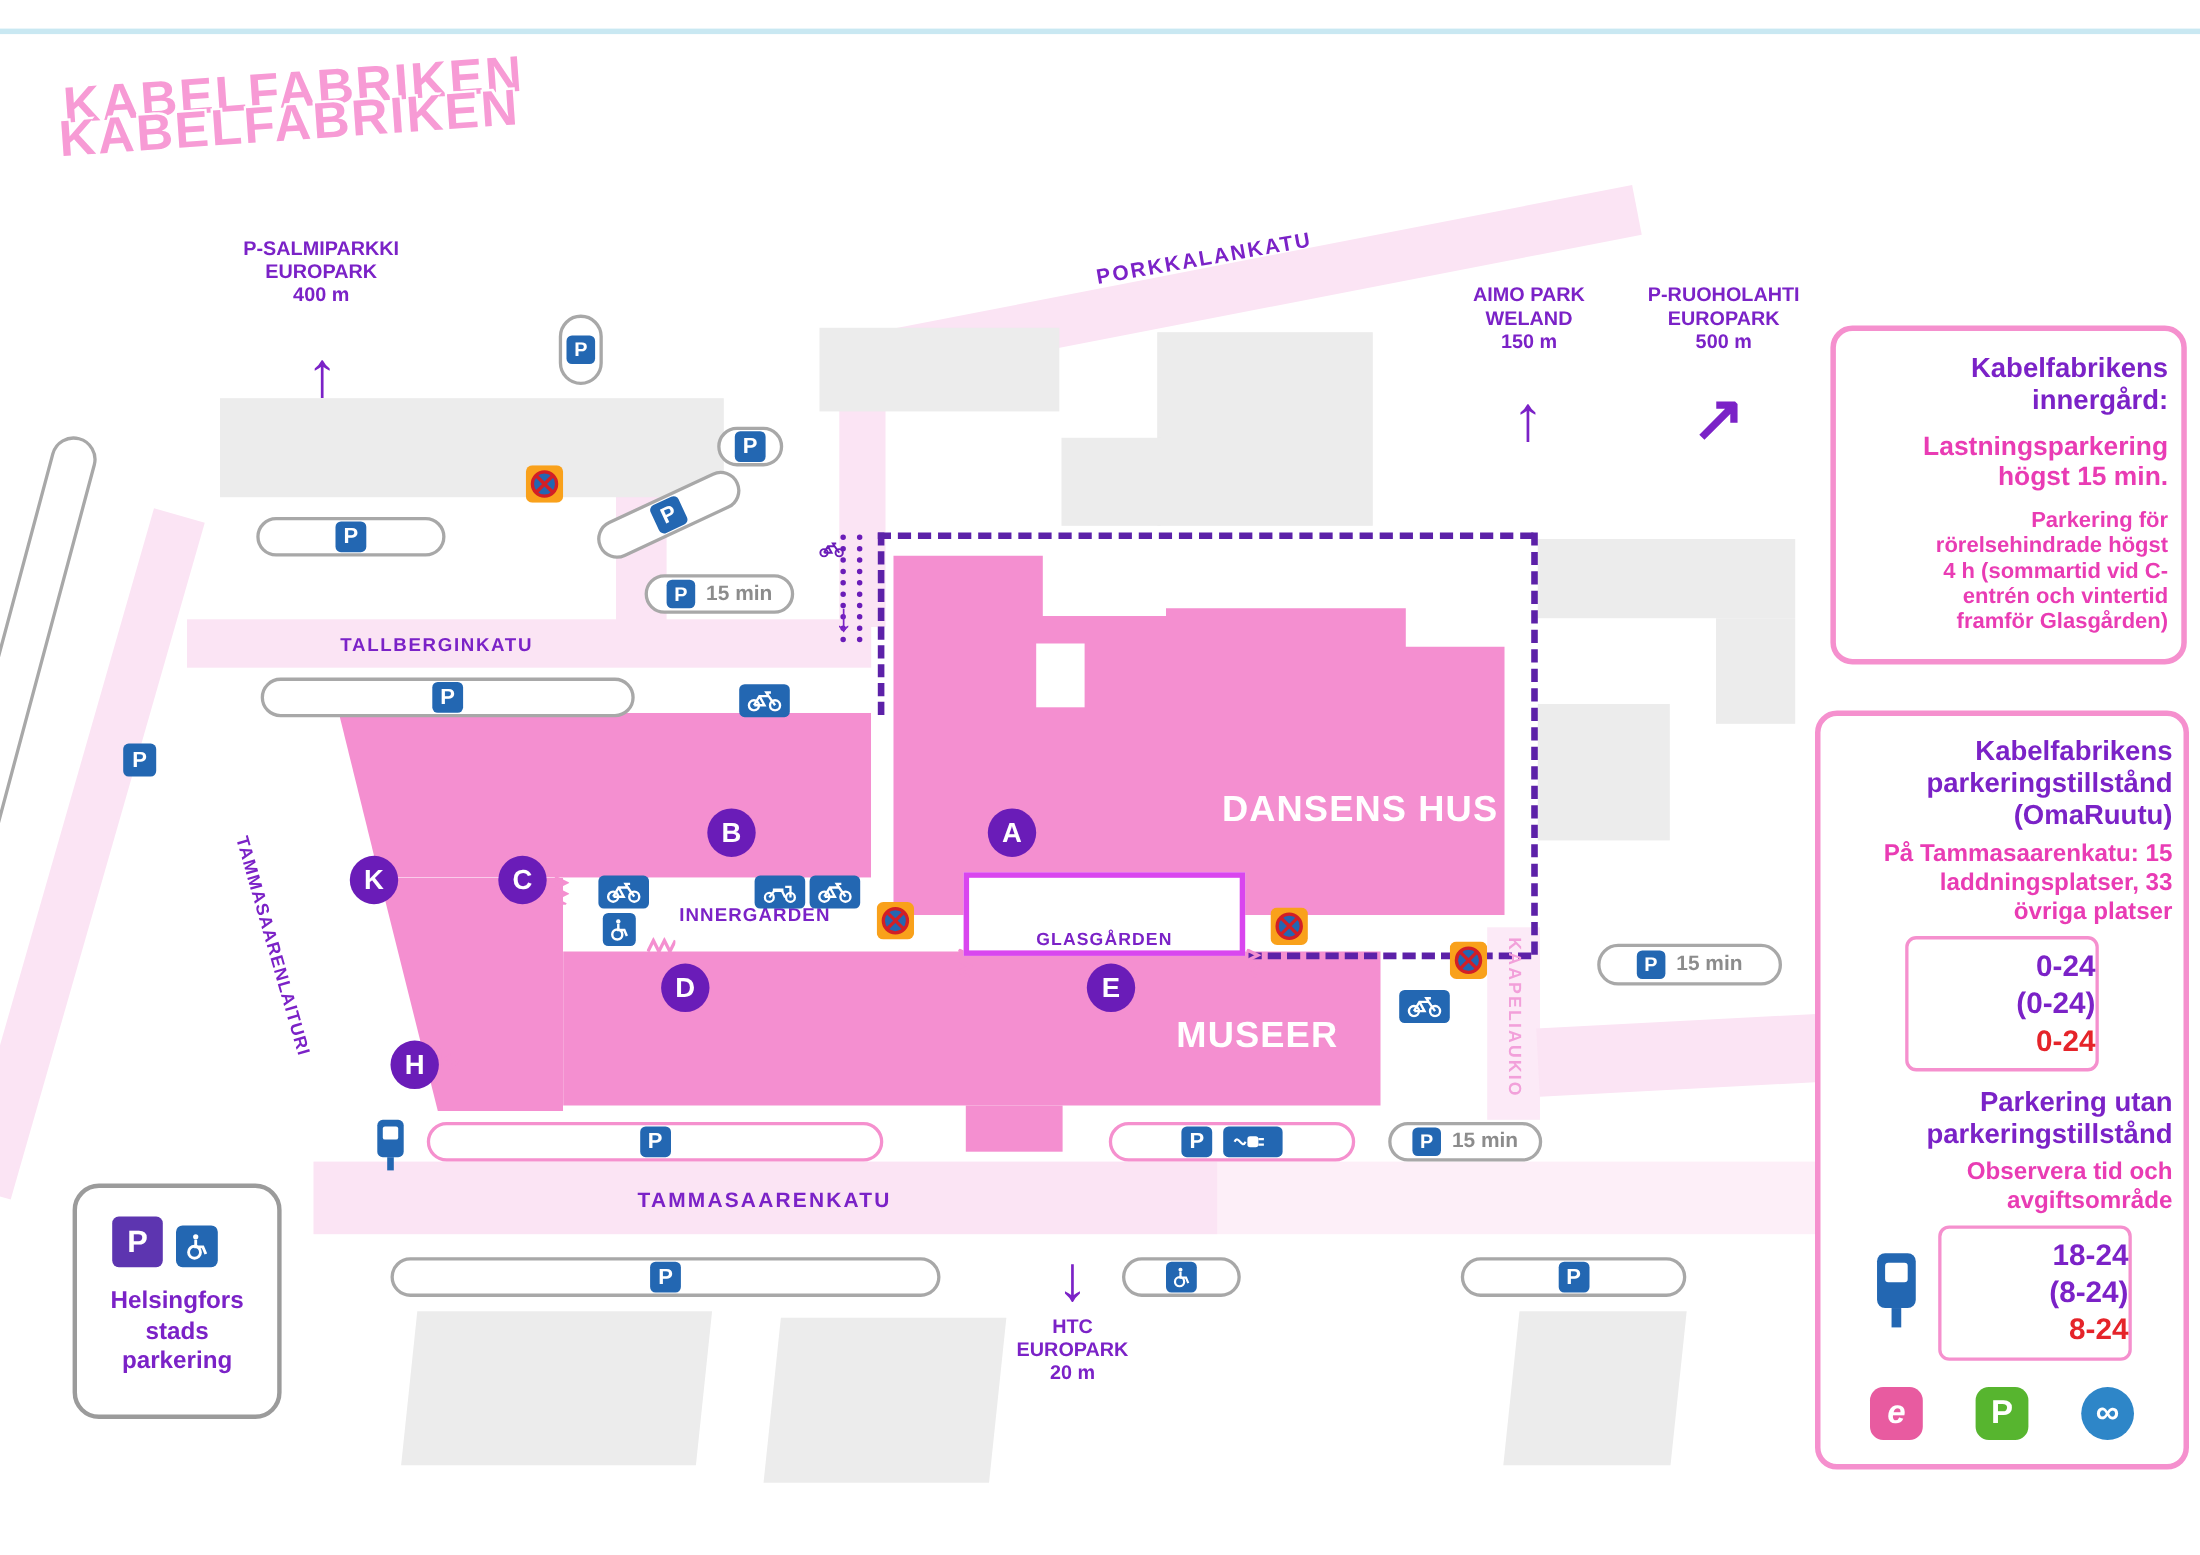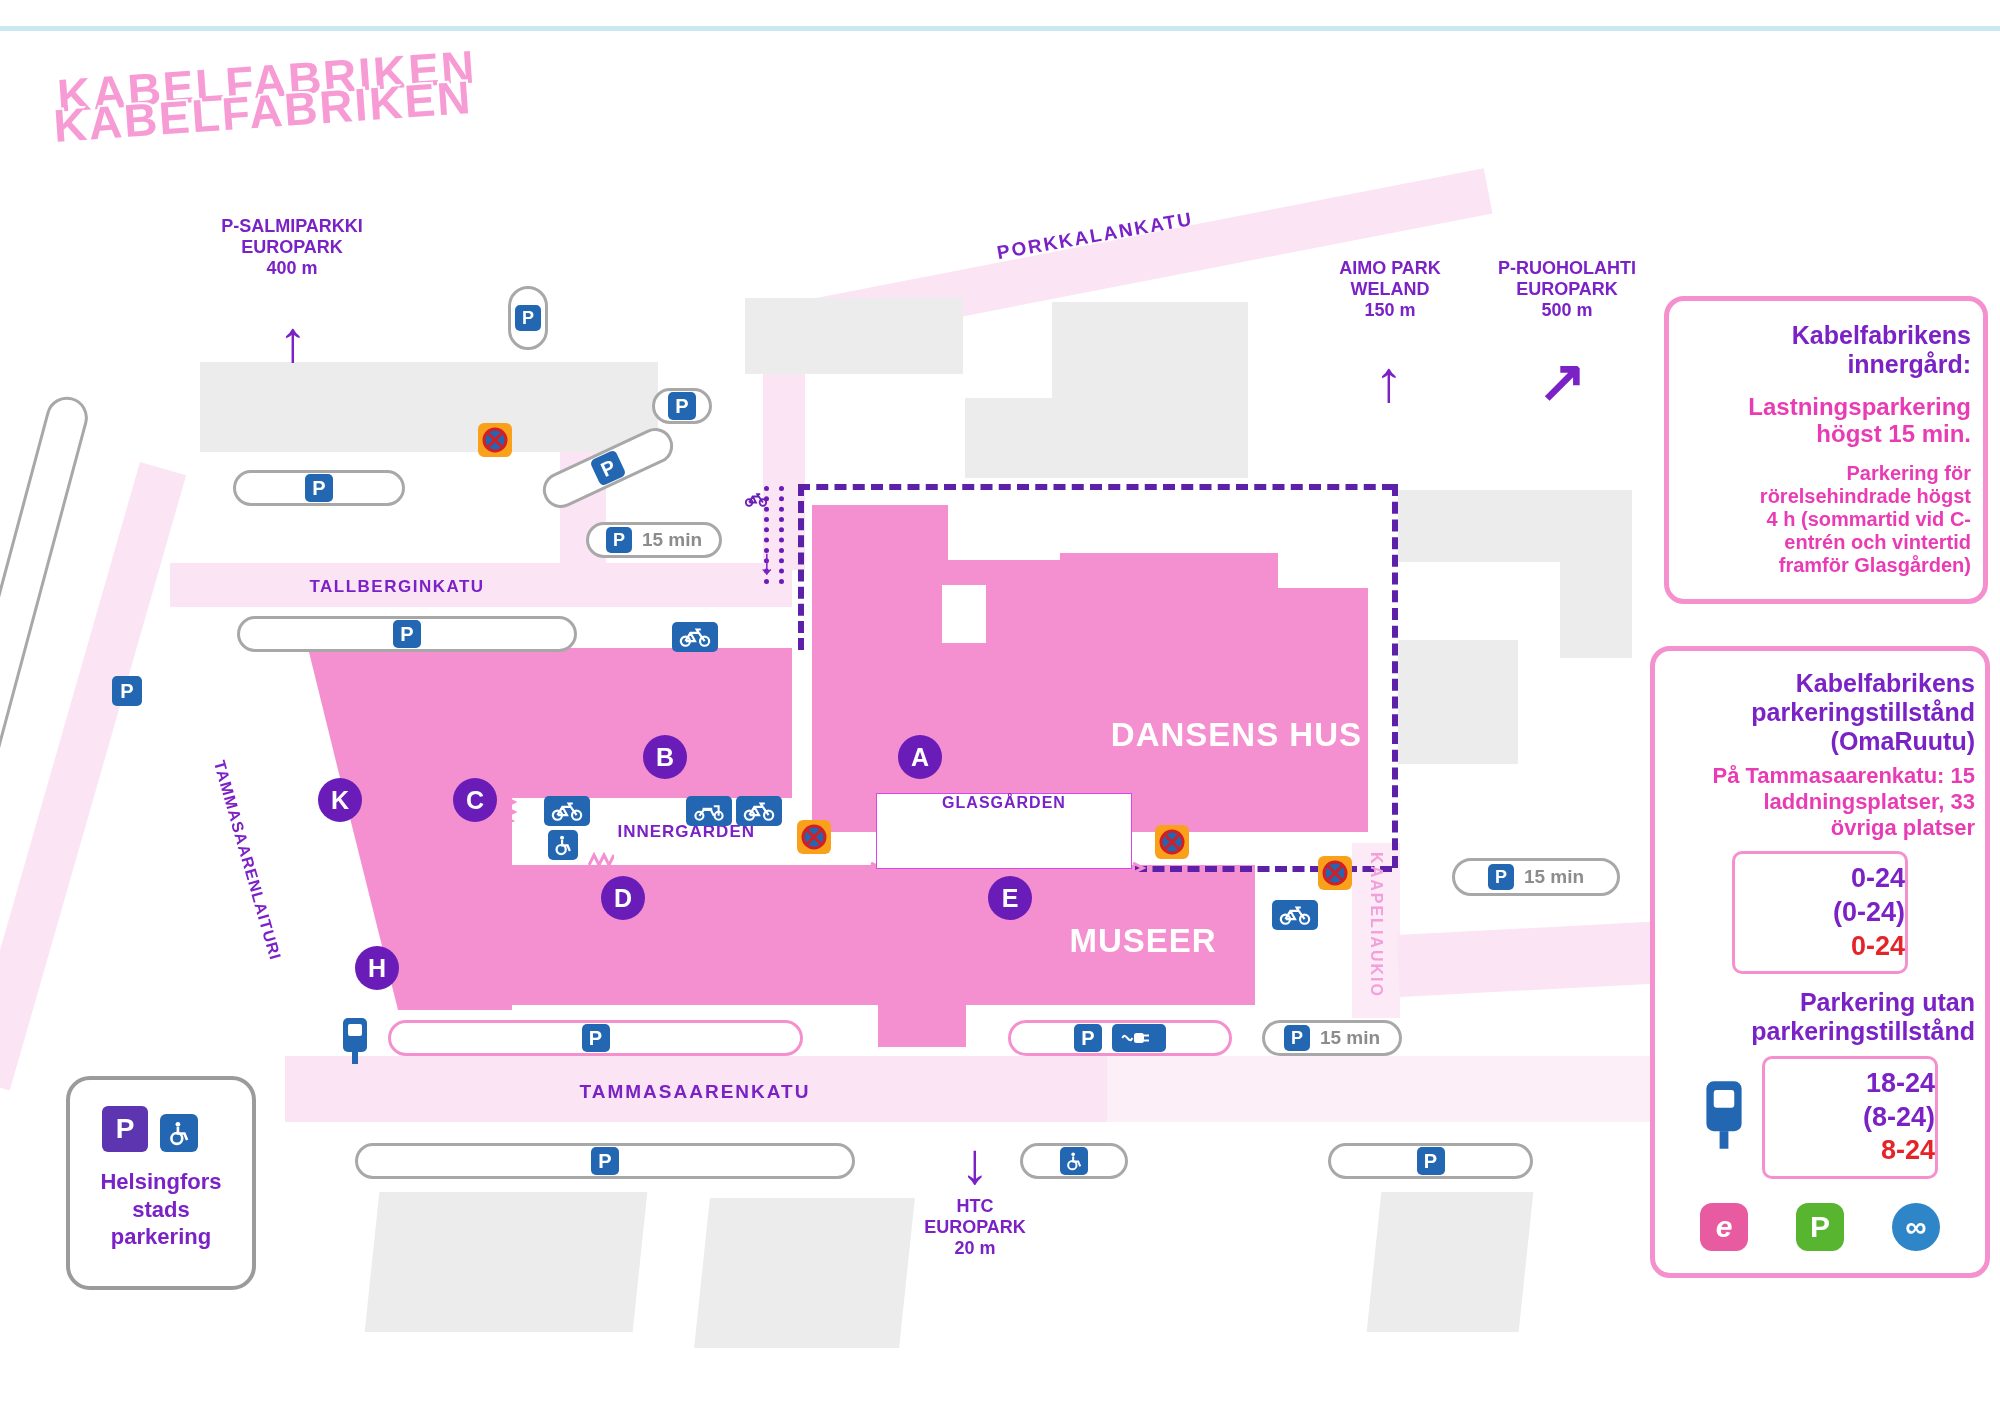--- a/index.html
+++ b/index.html
@@ -90,21 +90,21 @@
     <svg width="24" height="15" viewBox="0 0 40 24">
         <g fill="none" stroke="#6A1CB8" stroke-width="3">
           <circle cx="8.5" cy="17" r="5.5"></circle>
           <circle cx="31.5" cy="17" r="5.5"></circle>
           <path d="M8.5 17 L14.5 7 h10 l7 10 M14.5 7 l5.5 10 h-11 M24.5 7 l-2.5-4 h5"></path>
         </g>
       </svg>
   </div>
   <div class="arrow" style="left:752px;top:544px;font-size:36px;width:30px">↓</div>
 
-  <div class="abs" style="left:876px;top:793px;width:256px;height:76px;background:#fff;border:1px solid #d946ef;box-sizing:border-box;display:flex;align-items:flex-start;justify-content:center;z-index:10">
+  <div class="abs" style="left:876px;top:793px;width:256px;height:76px;background:#fff;border:5px solid #d946ef;box-sizing:border-box;display:flex;align-items:flex-end;justify-content:center;z-index:10">
     <span class="lbl" style="font-size:16px;letter-spacing:1px">GLASGÅRDEN</span>
   </div>
 
   <div class="abs" style="left:1040px;top:716px;width:322px;text-align:right;color:#fff;font-weight:bold;font-size:33px;letter-spacing:1px;z-index:11">DANSENS HUS</div>
   <div class="abs" style="left:1038px;top:922px;width:210px;text-align:center;color:#fff;font-weight:bold;font-size:33px;letter-spacing:1px;z-index:11">MUSEER</div>
   <div class="abs lbl" style="left:575px;top:822px;width:180px;text-align:right;font-size:17px;letter-spacing:1px;z-index:11">INNERGÅRDEN</div>
 
   <div class="abs lbl pre" style="left:955px;top:225px;width:280px;text-align:center;font-size:19px;letter-spacing:2px;transform:rotate(-10deg)">PORKKALANKATU</div>
   <div class="abs lbl" style="left:277px;top:577px;width:240px;text-align:center;font-size:17px;letter-spacing:1.5px">TALLBERGINKATU</div>
   <div class="abs lbl" style="left:545px;top:1081px;width:300px;text-align:center;font-size:19px;letter-spacing:2px;z-index:12">TAMMASAARENKATU</div>
@@ -346,20 +346,22 @@
     <div class="tmag pre" style="font-size:22px;line-height:1.18;margin-top:8px">På Tammasaarenkatu: 15
 laddningsplatser, 33
 övriga platser</div>
     <div class="timesbox">
       <div class="tpurple">0-24</div>
       <div class="tpurple">(0-24)</div>
       <div class="tred">0-24</div>
     </div>
     <div class="lbl pre" style="font-size:25px;line-height:1.15;margin-top:14px">Parkering utan
 parkeringstillstånd</div>
+    <div class="tmag pre" style="font-size:22px;line-height:1.18;margin-top:6px">Observera tid och
+avgiftsområde</div>
     <div style="display:flex;align-items:center;justify-content:center;gap:16px;margin-top:10px">
       <div>
         <svg width="44" height="74" viewBox="0 0 30 50">
             <rect x="3" y="2" width="24" height="34" rx="5" fill="#2367B2"></rect>
             <rect x="8" y="8" width="14" height="12" rx="2" fill="#fff"></rect>
             <rect x="12" y="36" width="6" height="12" fill="#2367B2"></rect>
           </svg>
       </div>
       <div class="timesbox" style="margin:0">
         <div class="tpurple">18-24</div>

